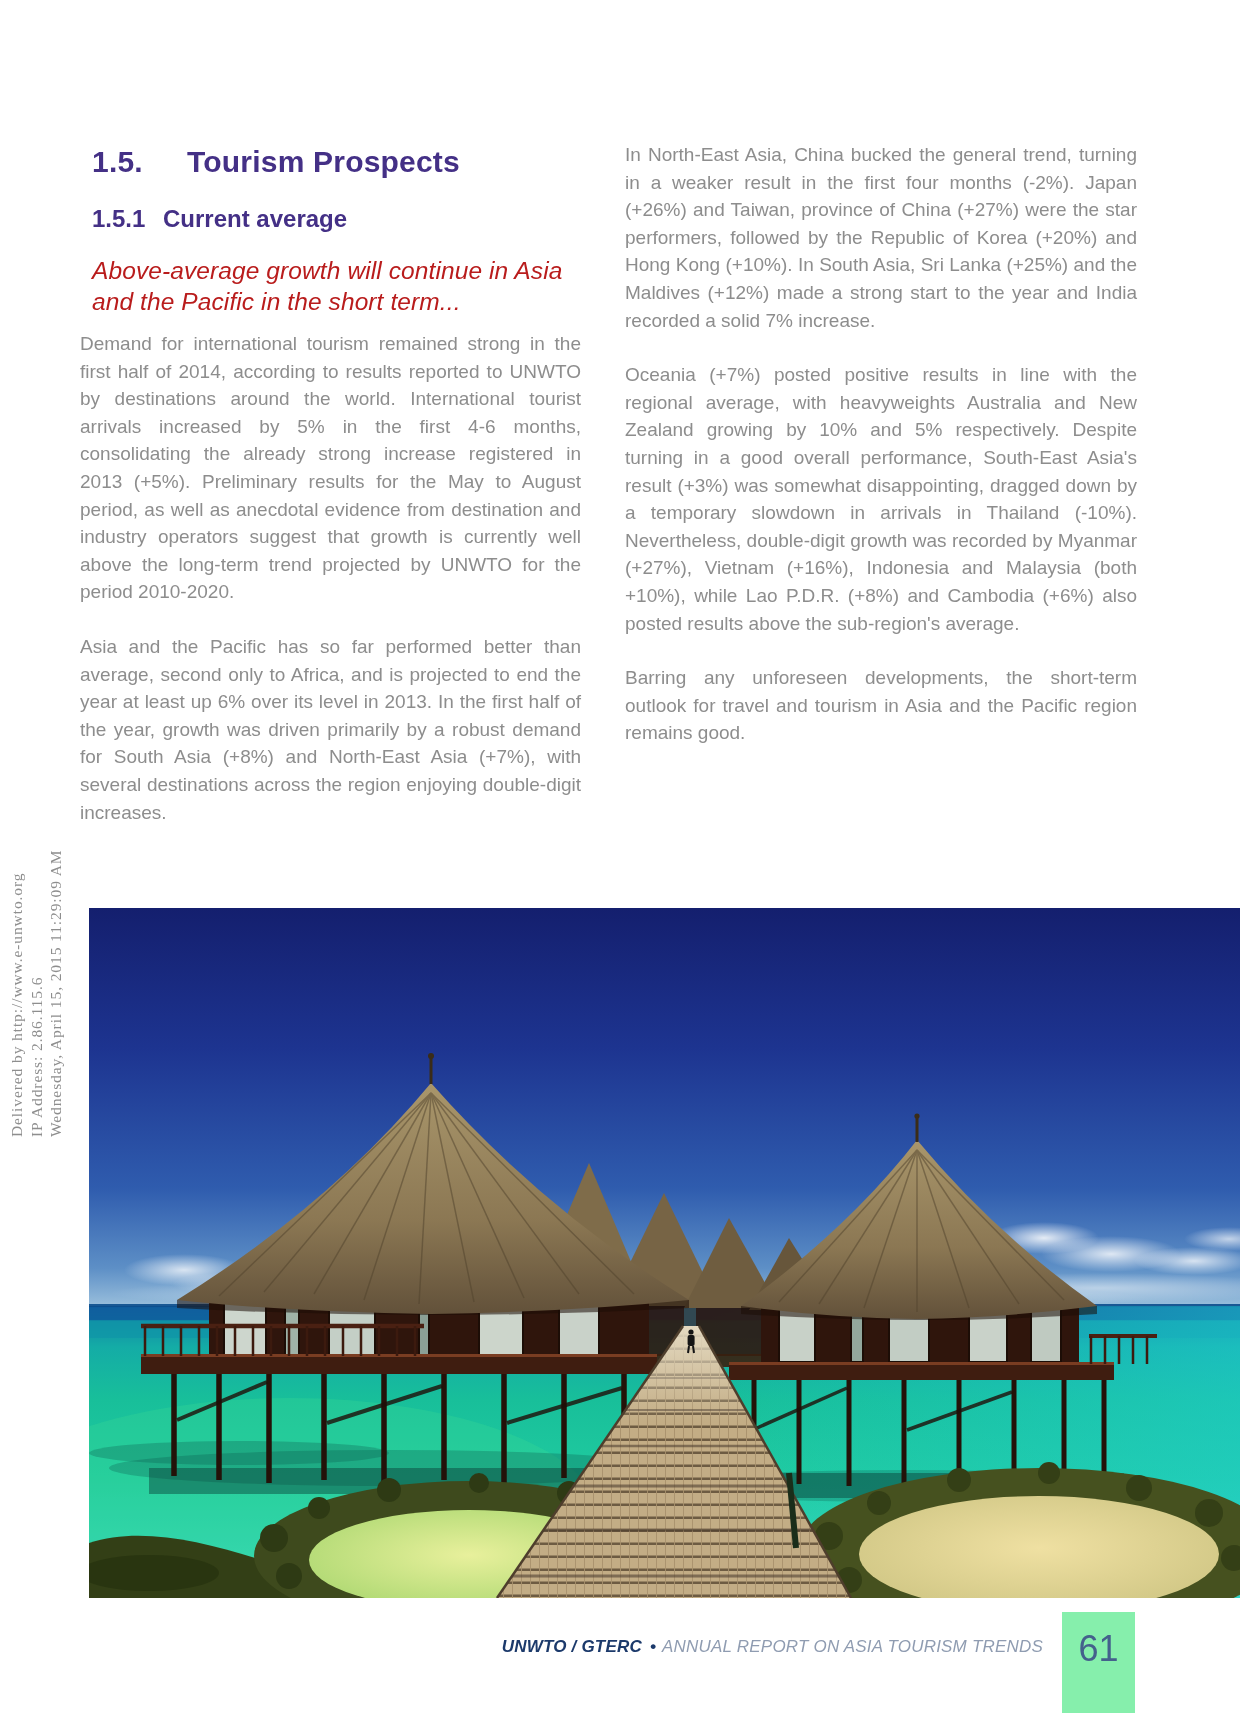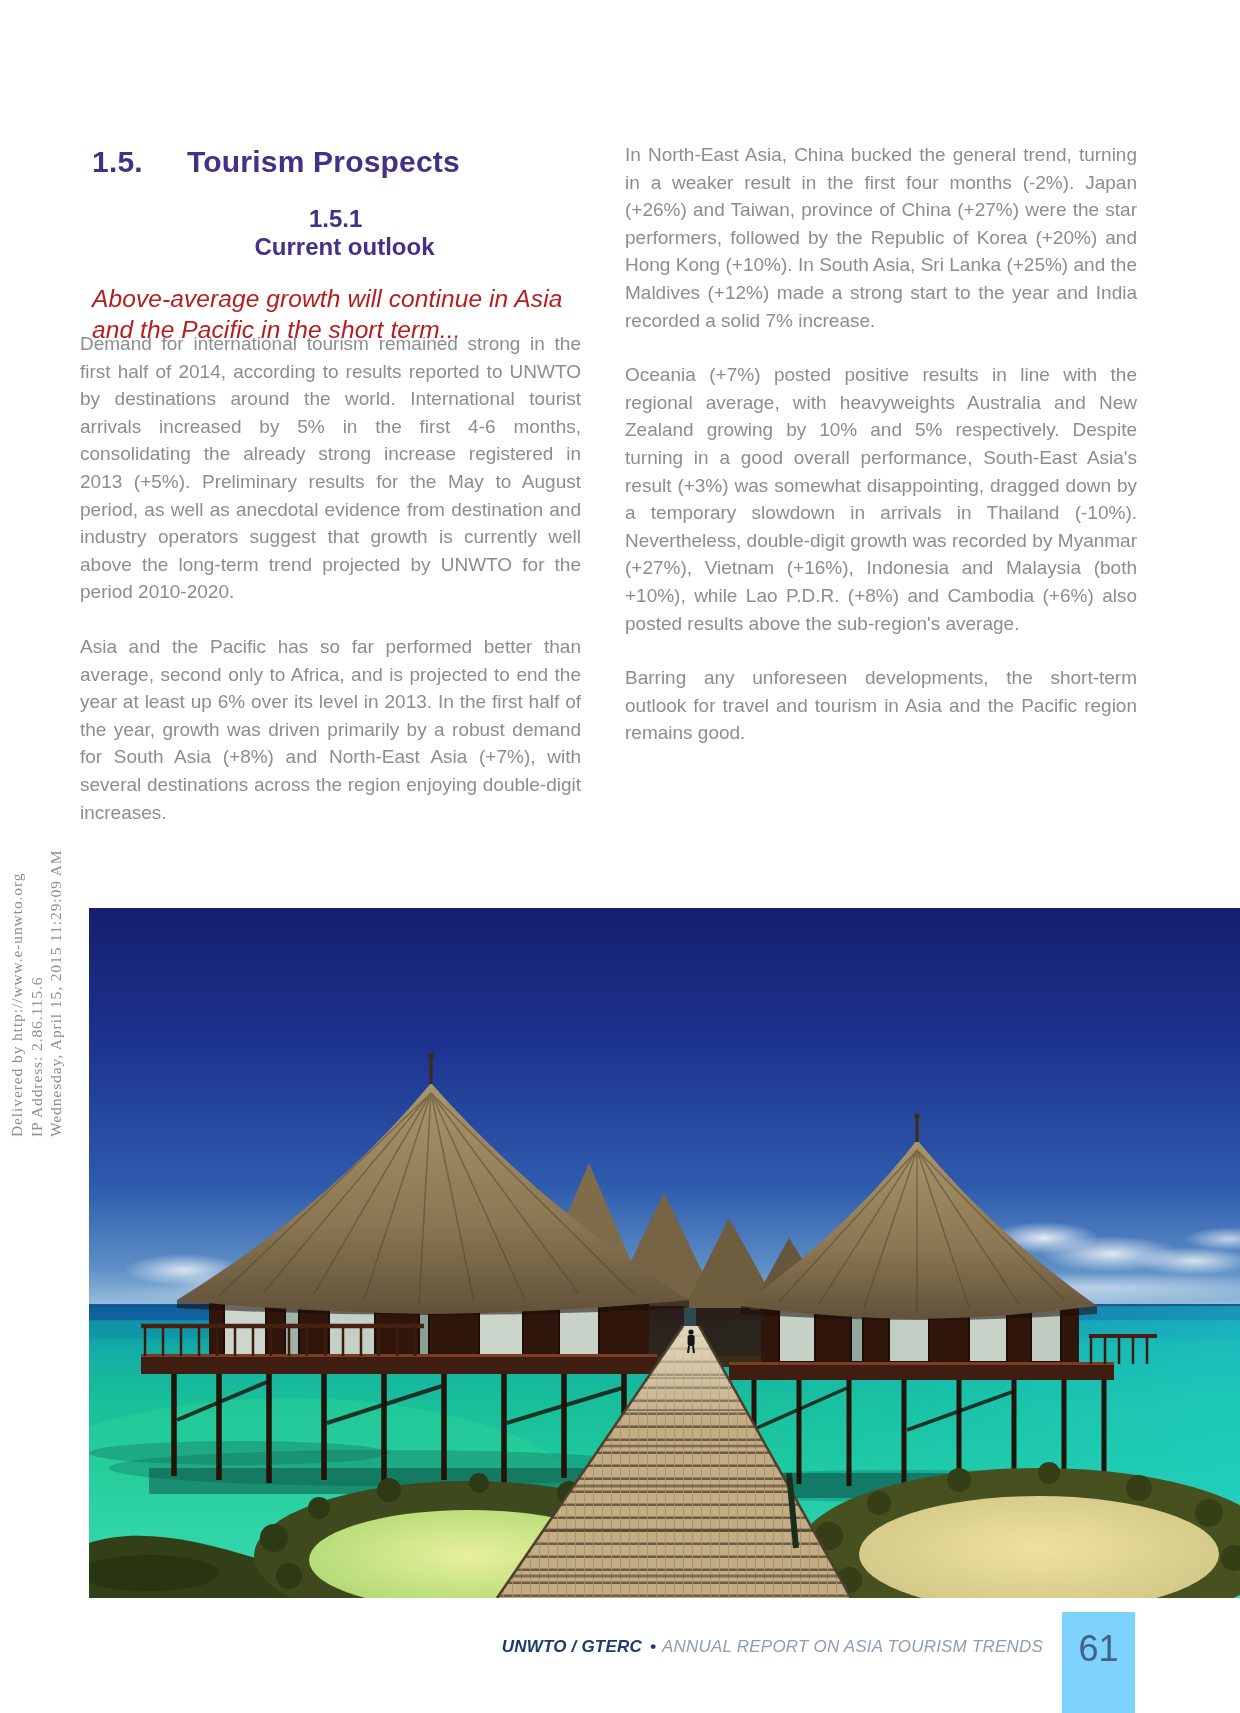--- a/index.html
+++ b/index.html
@@ -4,22 +4,22 @@
 <style>
   html,body{margin:0;padding:0;background:#ffffff;}
   .page{position:relative;width:1240px;height:1713px;background:#ffffff;overflow:hidden;
         font-family:"Liberation Sans",sans-serif;}
 
   
   .head-block{position:absolute;left:92px;top:145px;width:505px;}
   .h1-row{display:flex;align-items:baseline;color:#443086;font-weight:bold;
           font-size:30px;letter-spacing:.2px;gap:22px;}
   .h1-num{width:73px;}
-  .h2-row{display:flex;align-items:center;color:#443086;font-weight:bold;
-          font-size:24px;margin-top:26px;flex-direction:column;}
+  .h2-row{display:flex;align-items:flex-end;color:#443086;font-weight:bold;
+          font-size:24px;margin-top:26px;}
   .h2-num{width:71px;}
   .lede{margin-top:22px;color:#b91c1c;font-style:italic;font-size:24.5px;
         line-height:31px;letter-spacing:.1px;}
 
   
   .col{position:absolute;color:#8d8d8d;font-size:19px;line-height:27.6px;
        text-align:justify;}
   .col p{margin:0 0 27px 0;}
   .col-left{left:80px;top:330px;width:501px;}
   .col-right{left:625px;top:141px;width:512px;}
@@ -34,36 +34,36 @@
   .photo{position:absolute;left:89px;top:908px;width:1151px;height:690px;}
   .photo svg{display:block;width:100%;height:100%;}
 
   
   .footer-line{position:absolute;top:1637px;right:197px;font-size:17px;
                letter-spacing:.2px;white-space:nowrap;font-style:italic;}
   .footer-brand{color:#1c3a6b;font-weight:bold;}
   .footer-sep{color:#1c3a6b;font-weight:bold;padding:0 6px 0 8px;}
   .footer-title{color:#8f9cb1;}
   .pagebox{position:absolute;left:1062px;top:1612px;width:73px;height:101px;
-           background:#7dd3fc;display:flex;justify-content:center;}
+           background:#86efac;display:flex;justify-content:center;}
   .pagenum{color:#44618c;font-size:36px;margin-top:16px;}
 </style>
 </head>
 <body>
 
 <div class="page">
 
   <div class="head-block">
     <div class="h1-row">
       <span class="h1-num">1.5.</span>
       <span>Tourism Prospects</span>
     </div>
     <div class="h2-row">
       <span class="h2-num">1.5.1</span>
-      <span>Current outlook</span>
+      <span>Current average</span>
     </div>
     <div class="lede">Above-average growth will continue in Asia and the Pacific in the short term...</div>
   </div>
 
   <div class="col col-left">
     <p>Demand for international tourism remained strong in the first half of 2014, according to results reported to UNWTO by destinations around the world. International tourist arrivals increased by 5% in the first 4-6 months, consolidating the already strong increase registered in 2013 (+5%). Preliminary results for the May to August period, as well as anecdotal evidence from destination and industry operators suggest that growth is currently well above the long-term trend projected by UNWTO for the period 2010-2020.</p>
     <p>Asia and the Pacific has so far performed better than average, second only to Africa, and is projected to end the year at least up 6% over its level in 2013. In the first half of the year, growth was driven primarily by a robust demand for South Asia (+8%) and North-East Asia (+7%), with several destinations across the region enjoying double-digit increases.</p>
   </div>
   <div class="col col-right">
     <p>In North-East Asia, China bucked the general trend, turning in a weaker result in the first four months (-2%). Japan (+26%) and Taiwan, province of China (+27%) were the star performers, followed by the Republic of Korea (+20%) and Hong Kong (+10%). In South Asia, Sri Lanka (+25%) and the Maldives (+12%) made a strong start to the year and India recorded a solid 7% increase.</p>

